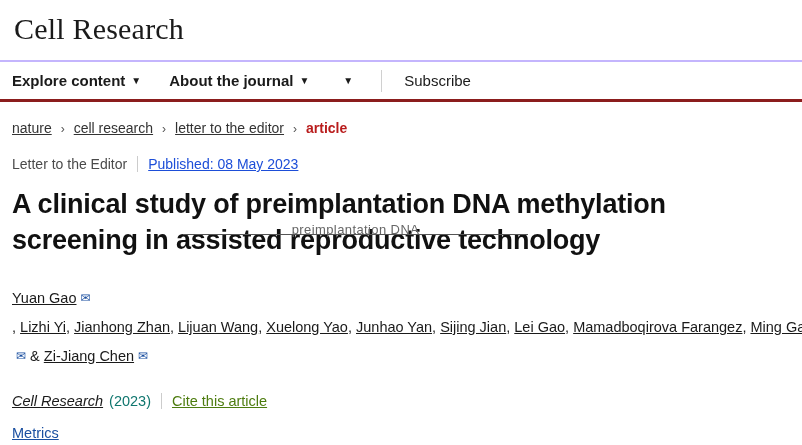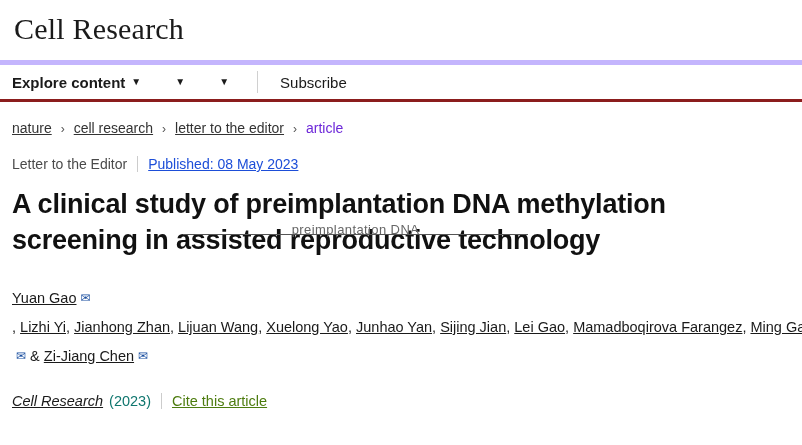--- a/index.html
+++ b/index.html
@@ -28,21 +28,21 @@
     font-weight: 400;
     color: #1a1a1a;
     letter-spacing: 0.2px;
     line-height: 38px;
     margin: 0;
     padding-left: 2px;
   }
 
   
   .navbar {
-    border-top: 5px solid #c4b5fd;
+    border-top: 2px solid #c4b5fd;
     border-bottom: 3px solid #8b1d1d;
     height: 42px;
     display: flex;
     align-items: center;
     padding: 0 12px;
     margin-top: 6px;
   }
   .nav-item {
     display: flex;
     align-items: center;
@@ -84,21 +84,22 @@
     color: #333333;
     text-decoration: underline;
     cursor: pointer;
   }
   .breadcrumb .sep {
     margin: 0 9px;
     color: #555555;
     font-size: 12px;
   }
   .breadcrumb .current {
-    color: #6d28d9;
+    color: #b91c1c;
+    font-weight: bold;
   }
 
   
   .article-meta {
     display: flex;
     align-items: center;
     padding: 20px 12px 0 12px;
     font-family: "Liberation Sans", sans-serif;
     font-size: 14px;
     color: #4a4a4a;
@@ -232,20 +233,21 @@
   <div class="masthead">
     <h1 class="journal-title">Cell Research</h1>
   </div>
 
   <nav class="navbar">
     <div class="nav-item">
       <span>Explore content</span>
       <span class="caret">▼</span>
     </div>
     <div class="nav-item">
+      <span>About the journal</span>
       <span class="caret">▼</span>
     </div>
     <div class="nav-item">
       <span class="caret">▼</span>
     </div>
     <div class="nav-divider"></div>
     <div class="nav-item subscribe">
       <span>Subscribe</span>
     </div>
   </nav>
@@ -277,14 +279,17 @@
     <span><a class="author">Yuan Gao</a><span class="envelope">✉</span></span><span class="author-sep">,&nbsp;</span><a class="author">Lizhi Yi</a><span class="author-sep">,&nbsp;</span><a class="author">Jianhong Zhan</a><span class="author-sep">,&nbsp;</span><a class="author">Lijuan Wang</a><span class="author-sep">,&nbsp;</span><a class="author">Xuelong Yao</a><span class="author-sep">,&nbsp;</span><a class="author">Junhao Yan</a><span class="author-sep">,&nbsp;</span><a class="author">Sijing Jian</a><span class="author-sep">,&nbsp;</span><a class="author">Lei Gao</a><span class="author-sep">,&nbsp;</span><a class="author">Mamadboqirova Farangez</a><span class="author-sep">,&nbsp;</span><a class="author">Ming Gao</a><span><span class="envelope">✉</span></span><span class="amp">&nbsp;&amp;&nbsp;</span><span><a class="author">Zi-Jiang Chen</a><span class="envelope">✉</span></span>
   </div>
 
   <div class="citation">
     <span class="journal">Cell Research</span>
     <span class="year">(2023)</span>
     <span class="vdiv"></span>
     <span class="cite-link">Cite this article</span>
   </div>
 
+  <div class="metrics">
+    <a>Metrics</a>
+  </div>
 
 </div>
 
 </body></html>

